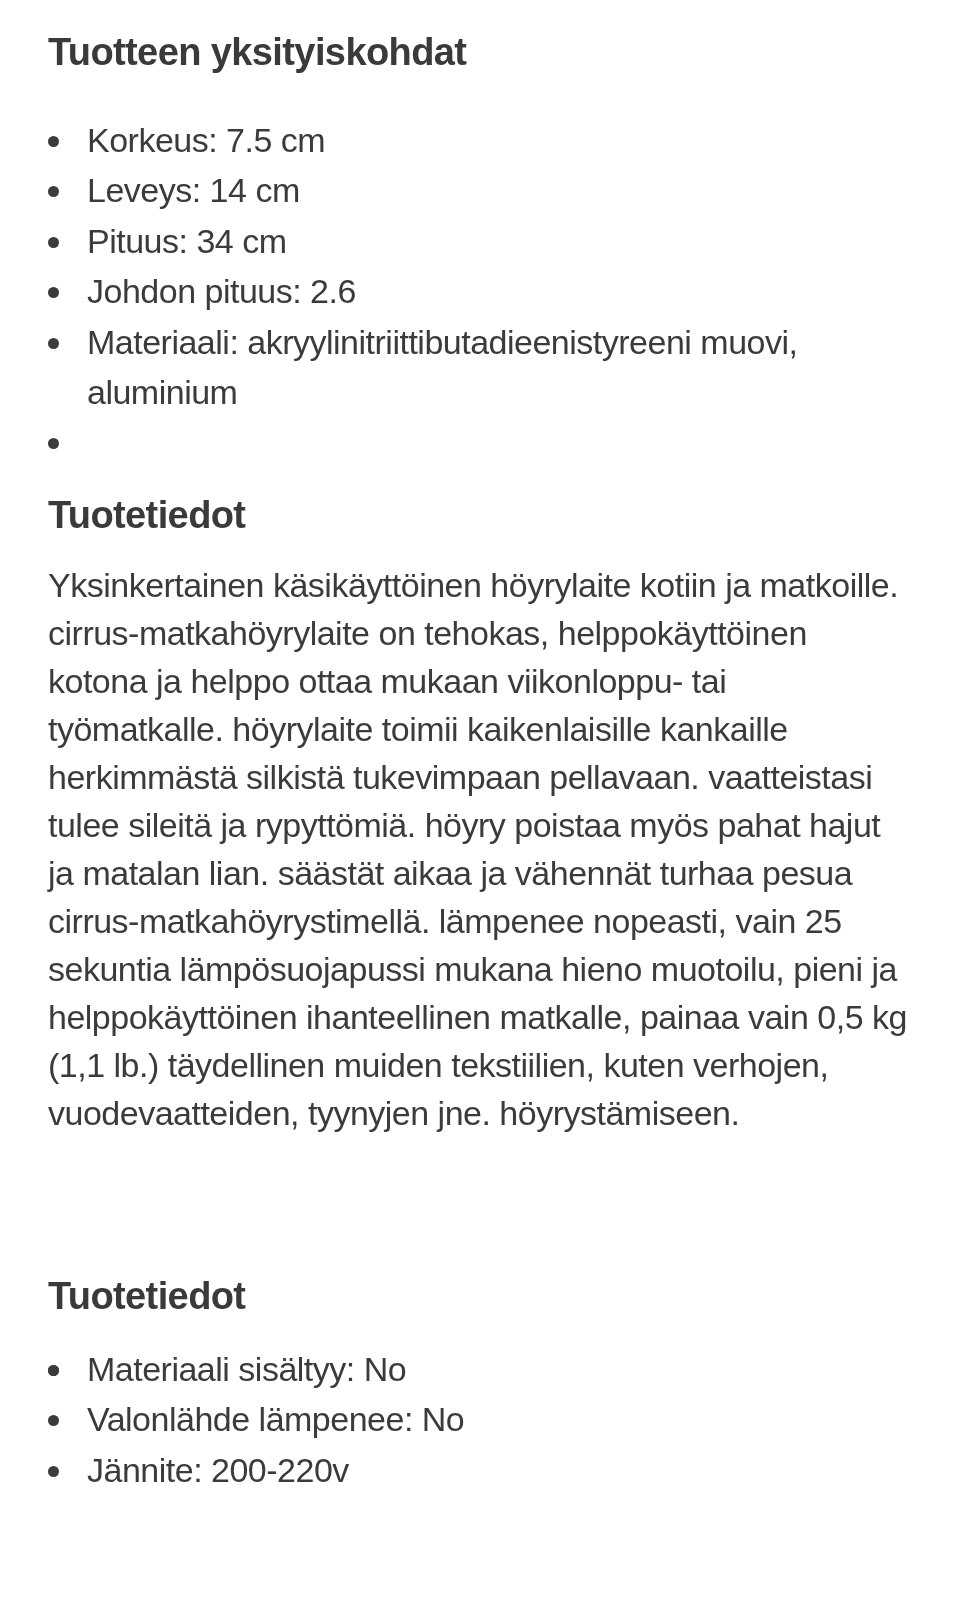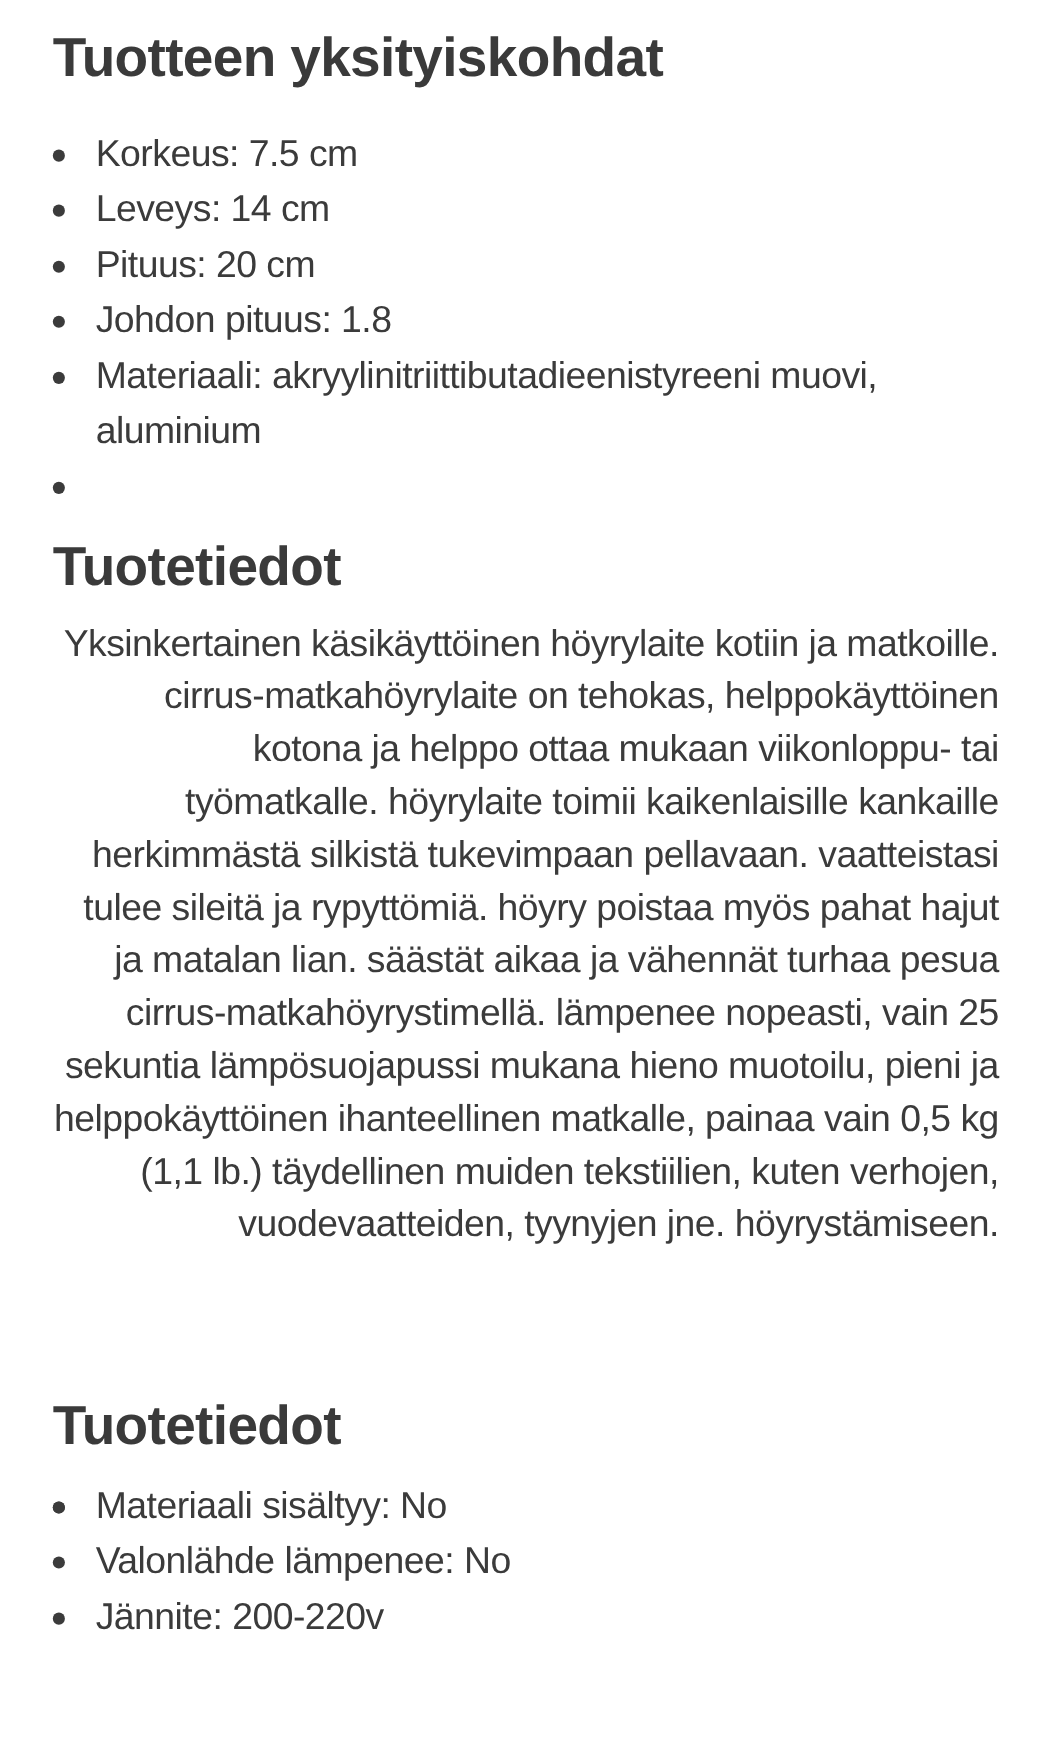--- a/index.html
+++ b/index.html
@@ -14,21 +14,21 @@
       font-family: "Liberation Sans", "DejaVu Sans", sans-serif;
       color: #3b3b3b;
     }
     .page {
       padding: 0 48px;
       position: relative;
     }
     h2 {
       margin: 0;
       font-weight: 700;
-      font-size: 50px;
+      font-size: 38px;
       letter-spacing: -0.6px;
       color: #3a3a3a;
       line-height: 48px;
     }
     ul {
       list-style: none;
       margin: 0;
       padding: 0;
     }
     li {
@@ -49,36 +49,36 @@
     }
     p {
       margin: 0;
       font-size: 34px;
       line-height: 48px;
       letter-spacing: -0.5px;
     }
     #h1 { position: absolute; top: 28px; left: 48px; }
     #list1 { position: absolute; top: 115px; left: 48px; width: 870px; }
     #h2 { position: absolute; top: 491px; left: 48px; }
-    #para { position: absolute; top: 561px; left: 48px; width: 860px; text-align: right; }
+    #para { position: absolute; top: 561px; left: 48px; width: 860px; }
     #h3 { position: absolute; top: 1272px; left: 48px; }
     #list2 { position: absolute; top: 1344px; left: 48px; width: 870px; }
   </style>
 </head>
 <body>
 
 <div class="page">
 
   <h2 id="h1">Tuotteen yksityiskohdat</h2>
 
   <ul id="list1">
     <li><span class="bullet"></span><span>Korkeus: 7.5 cm</span></li>
     <li><span class="bullet"></span><span>Leveys: 14 cm</span></li>
-    <li><span class="bullet"></span><span>Pituus: 20 cm</span></li>
-    <li><span class="bullet"></span><span>Johdon pituus: 1.8</span></li>
+    <li><span class="bullet"></span><span>Pituus: 34 cm</span></li>
+    <li><span class="bullet"></span><span>Johdon pituus: 2.6</span></li>
     <li><span class="bullet"></span><span>Materiaali: akryylinitriittibutadieenistyreeni muovi, aluminium</span></li>
     <li><span class="bullet"></span></li>
   </ul>
 
   <h2 id="h2">Tuotetiedot</h2>
 
   <p id="para">Yksinkertainen käsikäyttöinen höyrylaite kotiin ja matkoille. cirrus-matkahöyrylaite on tehokas, helppokäyttöinen kotona ja helppo ottaa mukaan viikonloppu- tai työmatkalle. höyrylaite toimii kaikenlaisille kankaille herkimmästä silkistä tukevimpaan pellavaan. vaatteistasi tulee sileitä ja rypyttömiä. höyry poistaa myös pahat hajut ja matalan lian. säästät aikaa ja vähennät turhaa pesua cirrus-matkahöyrystimellä. lämpenee nopeasti, vain 25 sekuntia lämpösuojapussi mukana hieno muotoilu, pieni ja helppokäyttöinen ihanteellinen matkalle, painaa vain 0,5 kg (1,1 lb.) täydellinen muiden tekstiilien, kuten verhojen, vuodevaatteiden, tyynyjen jne. höyrystämiseen.</p>
 
   <h2 id="h3">Tuotetiedot</h2>
 

